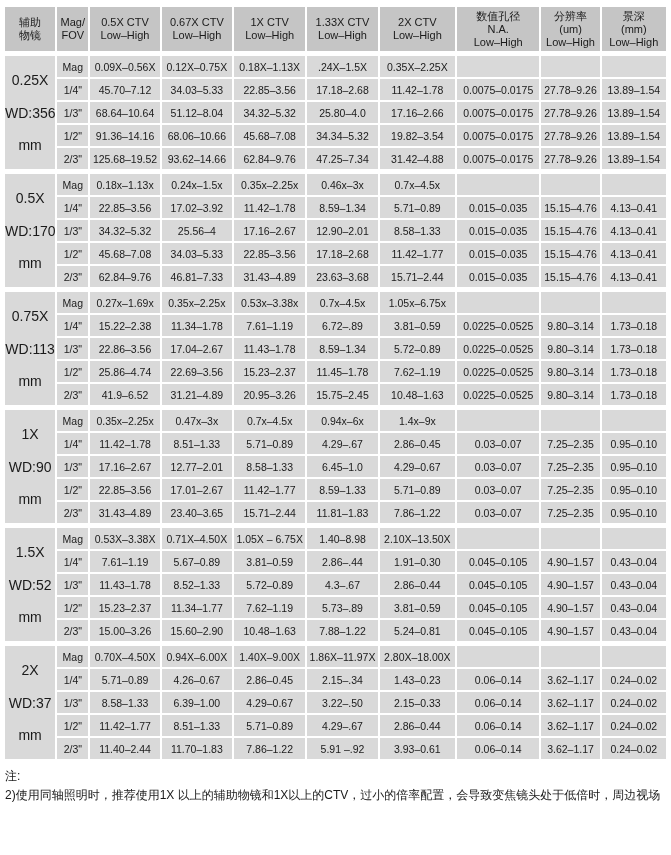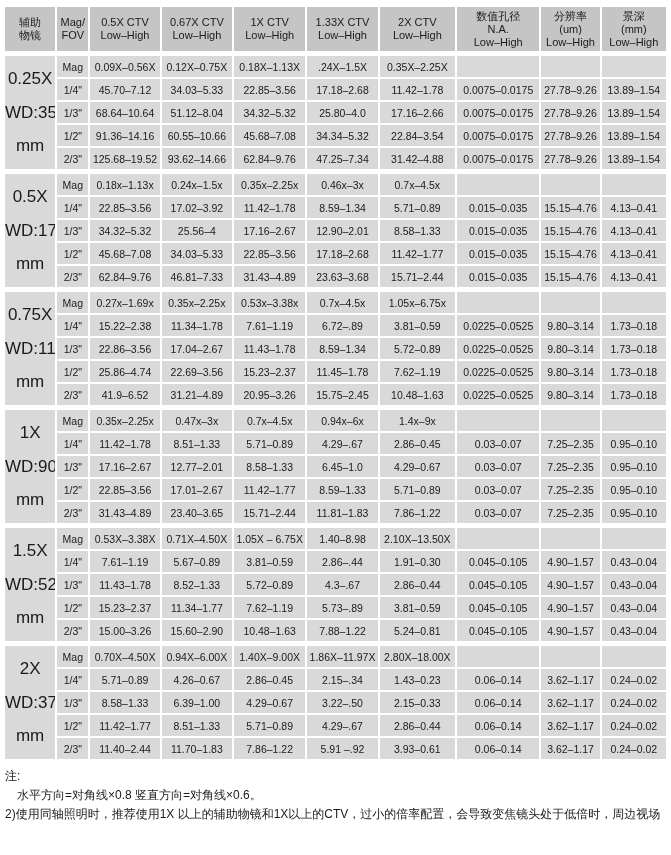--- a/index.html
+++ b/index.html
@@ -18,21 +18,21 @@
   col.c8{width:58px}col.c9{width:64px}
   th,td{
     background:#d9d9d9;text-align:center;vertical-align:middle;
     font-size:10.5px;padding:0;overflow:hidden;white-space:nowrap;
   }
   thead th{
     background:#c5c5c5;font-weight:normal;font-size:11px;
     height:44px;line-height:13px;
   }
   tbody td{height:21px;}
-  td.obj{font-size:17px;padding:0;}
+  td.obj{font-size:14px;padding:0;}
   .objwrap{display:flex;flex-direction:column;justify-content:space-evenly;height:100%;}
   tr.gap td{background:transparent;height:1px;padding:0;}
   .notes{margin-top:6px;padding:0 2px;font-size:12px;line-height:19px;}
   .note-line.indent{padding-left:12px;}
 </style>
 </head>
 <body>
 
 <div class="page">
   <table class="spec" id="spec-table">
@@ -135,24 +135,24 @@
           <td>34.32–5.32</td>
           <td>25.80–4.0</td>
           <td>17.16–2.66</td>
           <td>0.0075–0.0175</td>
           <td>27.78–9.26</td>
           <td>13.89–1.54</td>
         </tr>
         <tr>
           <td class="rowlab">1/2"</td>
           <td>91.36–14.16</td>
-          <td>60.55–10.66</td>
+          <td>68.06–10.66</td>
           <td>45.68–7.08</td>
           <td>34.34–5.32</td>
-          <td>22.84–3.54</td>
+          <td>19.82–3.54</td>
           <td>0.0075–0.0175</td>
           <td>27.78–9.26</td>
           <td>13.89–1.54</td>
         </tr>
         <tr>
           <td class="rowlab">2/3"</td>
           <td>125.68–19.52</td>
           <td>93.62–14.66</td>
           <td>62.84–9.76</td>
           <td>47.25–7.34</td>
@@ -495,17 +495,16 @@
           <td>0.06–0.14</td>
           <td>3.62–1.17</td>
           <td>0.24–0.02</td>
         </tr>
       </tbody>
     </table>
 
   <div class="notes">
     <div class="note-line">注:</div>
     <div id="note-lines">
-        <div class="note-line indent">水平方向=对角线×0.8  竖直方向=对角线×0.6。</div>
         <div class="note-line">2)使用同轴照明时，推荐使用1X 以上的辅助物镜和1X以上的CTV，过小的倍率配置，会导致变焦镜头处于低倍时，周边视场</div>
       </div>
   </div>
 </div>
 
 </body></html>

